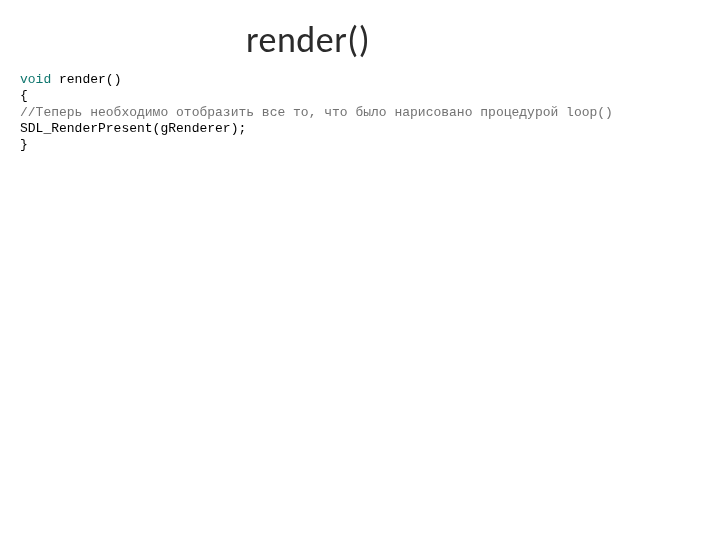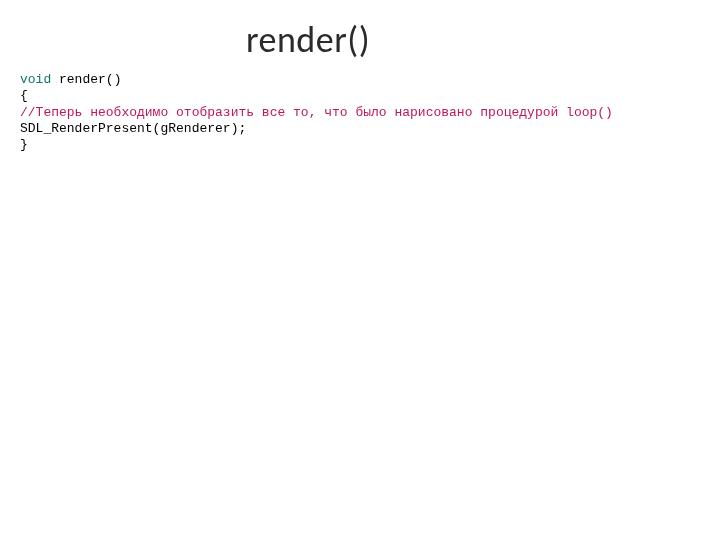--- a/index.html
+++ b/index.html
@@ -29,21 +29,21 @@
   }
   .code {
     font-family: Consolas, "Courier New", monospace;
     font-size: 13px;
     line-height: 1.25;
     white-space: pre;
     padding: 0 20px;
     color: #000;
   }
   .kw   { color: #0f766e; }
-  .cm   { color: #be185d; }
+  .cm   { color: #737373; }
 </style>
 </head>
 <body>
 
 <div class="slide">
   <div class="title">render()</div>
   <div class="code"><span><span class="kw">void</span><span> render()</span></span>
 <span>{</span>
 <span class="cm">//Теперь необходимо отобразить все то, что было нарисовано процедурой loop()</span>
 <span>SDL_RenderPresent(gRenderer);</span>

